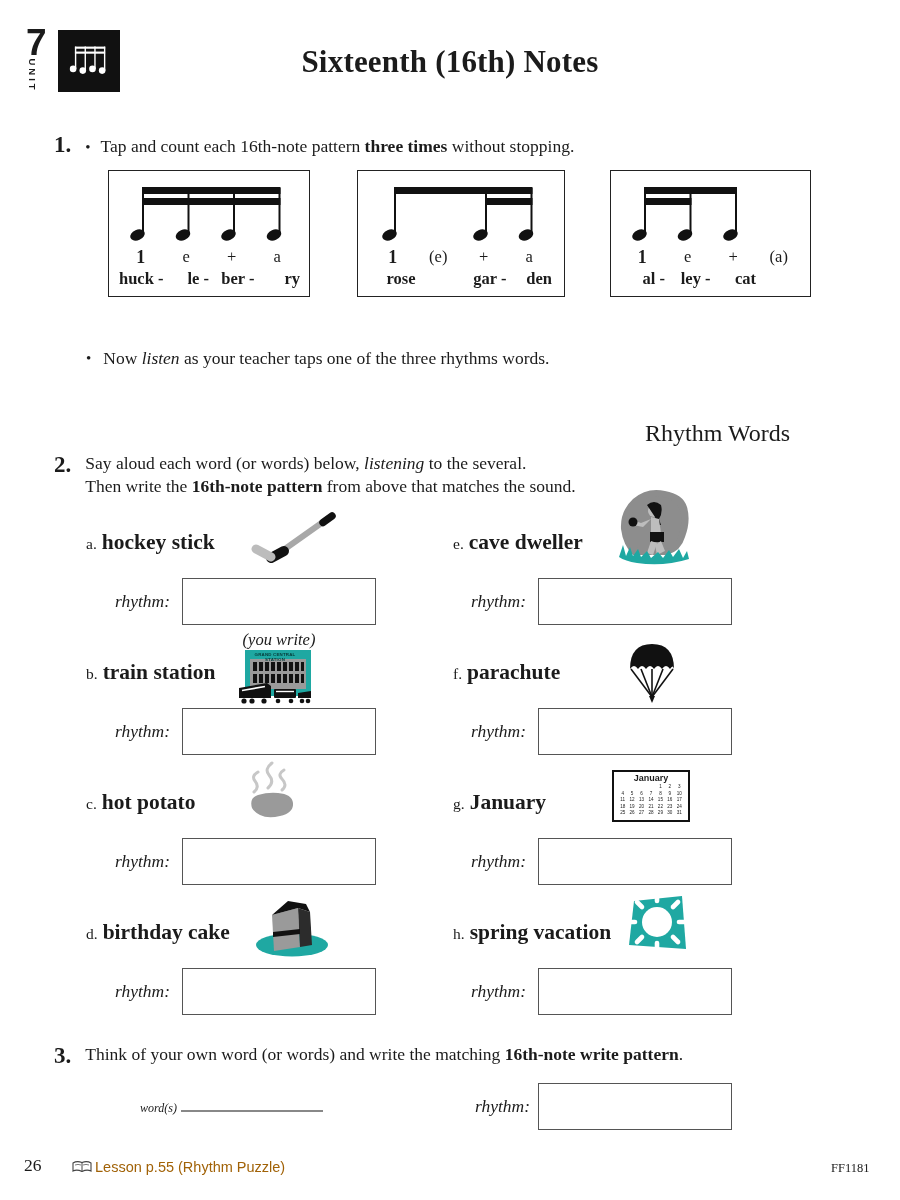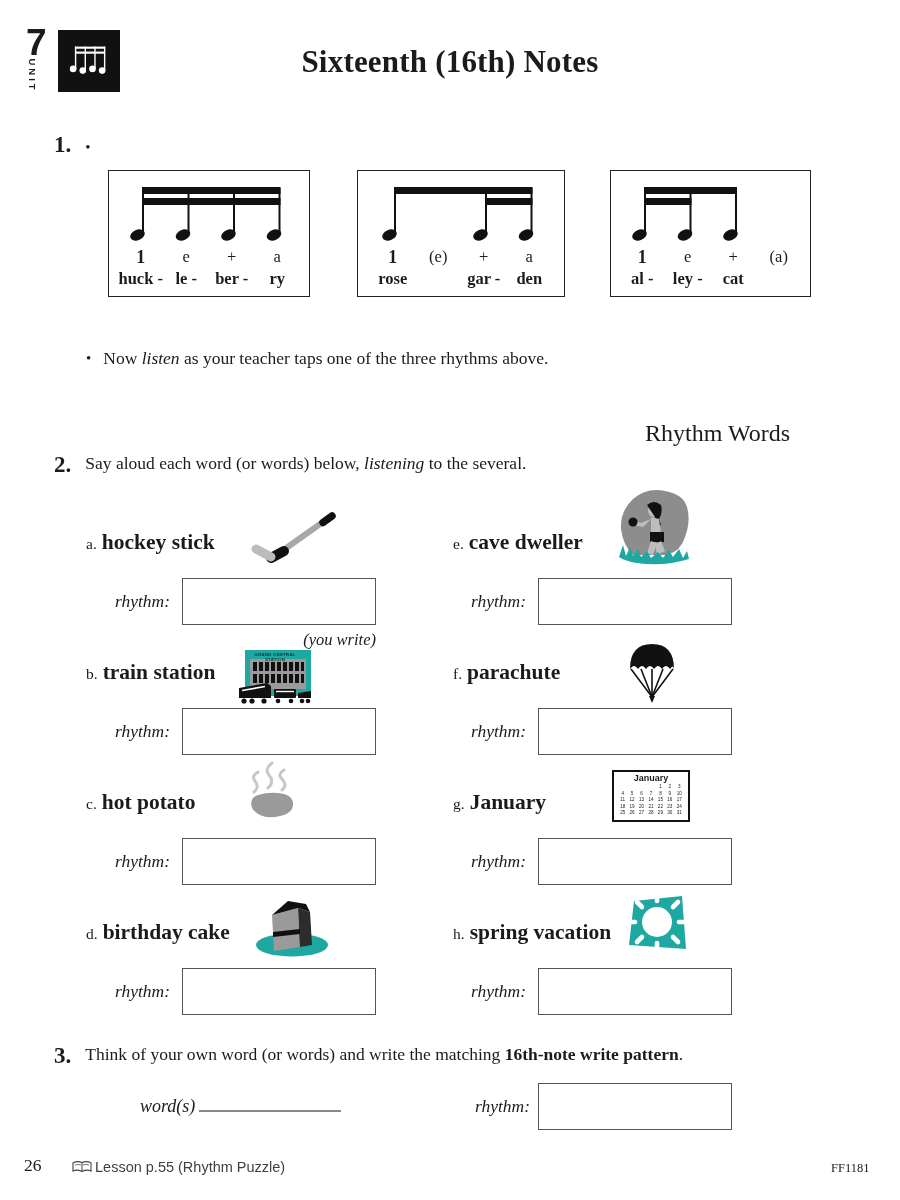--- a/index.html
+++ b/index.html
@@ -37,46 +37,46 @@
     box-sizing:border-box;display:flex;flex-direction:column;align-items:center;}
   .pattern-box.p1{left:108px;width:202px;}
   .pattern-box.p2{left:357px;width:208px;}
   .pattern-box.p3{left:610px;width:201px;}
   .notation{margin-top:13px;}
   .counts-row,.words-row{width:182px;display:grid;grid-template-columns:repeat(4,1fr);}
   .counts-row{margin-top:3px;}
   .counts-row span{text-align:center;font-size:16.5px;}
   .counts-row span:first-child{font-weight:bold;font-size:18px;}
   .words-row{margin-top:1px;}
-  .words-row span{text-align:center;font-size:16.5px;font-weight:bold;white-space:nowrap;}
+  .words-row span{text-align:right;font-size:16.5px;font-weight:bold;white-space:nowrap;}
   
   .item{position:absolute;width:300px;}
   .item.col-l{left:86px;}
   .item.col-r{left:453px;}
   .item-head{display:flex;align-items:baseline;}
   .item-letter{font-size:15.5px;margin-right:5px;}
   .item-word{font-size:21.5px;font-weight:bold;}
   .item-icon{position:absolute;}
   .rhythm-row{position:absolute;top:48px;left:0;display:flex;align-items:center;}
   .rhythm-label{font-style:italic;font-size:17.5px;text-align:right;padding-right:12px;box-sizing:border-box;}
   .col-l .rhythm-label{width:96px;}
   .col-r .rhythm-label{width:85px;}
   .rhythm-answer-box{width:194px;height:47px;background:#fff;border:1.6px solid #555;box-sizing:border-box;}
-  .you-write{position:absolute;left:96px;top:100px;width:194px;text-align:right;
+  .you-write{position:absolute;left:96px;top:100px;width:194px;text-align:center;
     font-style:italic;font-size:16.5px;}
   
-  .s3-words{position:absolute;left:140px;top:1094px;font-style:italic;font-size:18px;}
+  .s3-words{position:absolute;left:140px;top:1094px;font-style:italic;font-size:12px;}
   .fill-line{display:inline-block;width:142px;border-bottom:2px solid #888;height:16px;margin-left:4px;}
   .s3-rhythm-label{position:absolute;left:440px;top:1096px;width:90px;text-align:right;
     font-style:italic;font-size:17.5px;}
   .s3-box{position:absolute;left:538px;top:1083px;}
   
   .page-number{position:absolute;left:24px;top:1155px;font-size:17.5px;}
   .lesson-ref{position:absolute;left:72px;top:1159px;display:flex;align-items:center;
-    font-family:"Liberation Sans",sans-serif;font-size:14.5px;color:#404040;}
+    font-family:"Liberation Sans",sans-serif;font-size:14.5px;color:#a16207;}
   .lesson-ref svg{margin-right:3px;}
   .catalog-code{position:absolute;left:831px;top:1161px;font-size:12.5px;}
   
   .cal-body{position:absolute;left:159px;top:-20px;width:78px;height:52px;background:#fff;
     border:2.5px solid #111;box-sizing:border-box;}
   .cal-title{text-align:center;font-family:"Liberation Sans",sans-serif;font-weight:bold;
     font-size:9px;line-height:10px;margin-top:1px;}
   .cal-grid{display:grid;grid-template-columns:repeat(7,1fr);padding:0 4px;margin-top:1px;}
   .cal-grid span{font-size:4.6px;line-height:6.5px;text-align:center;
     font-family:"Liberation Sans",sans-serif;}
@@ -112,20 +112,21 @@
         </svg>
       </span>
     </div>
   </div>
 
   <div class="page-title">Sixteenth (16th) Notes</div>
 
   <div class="s1-line">
     <span class="sec-num">1.</span>
     <span class="bullet">•</span>
+    <span class="body-txt"><span>Tap and count each 16th-note pattern </span><b>three times</b><span> without stopping.</span></span>
   </div>
 
   <div class="pattern-box p1">
     <svg class="notation" width="182" height="60" viewBox="0 0 182 60">
       <g stroke="#111" stroke-width="2">
         <line x1="25" y1="4" x2="25" y2="51"></line>
         <line x1="70.5" y1="4" x2="70.5" y2="51"></line>
         <line x1="116" y1="4" x2="116" y2="51"></line>
         <line x1="161.5" y1="4" x2="161.5" y2="51"></line>
       </g>
@@ -206,30 +207,31 @@
       <span>al -</span>
       <span>ley -</span>
       <span>cat</span>
       <span></span>
     </div>
   </div>
 
   <div class="bullet2">
     <span class="bullet">•</span>
     <span class="body-txt">
-      <span><span>Now </span><i>listen</i><span> as your teacher taps one of the three rhythms above.</span></span><br>
+      <span><span>Now </span><i>listen</i><span> as your teacher taps one of the three rhythms words.</span></span><br>
     </span>
   </div>
 
   <div class="rhythm-words-heading">Rhythm Words</div>
 
   <div class="s2-block">
     <span class="sec-num">2.</span>
     <span class="body-txt">
       <span><span>Say aloud each word (or words) below, </span><i>listening</i><span> to the several.</span></span><br>
+      <span><span>Then write the </span><b>16th-note pattern</b><span> from above that matches the sound.</span></span>
     </span>
   </div>
 
   <div class="item col-l" style="top:530px;">
     <div class="item-head">
       <span class="item-letter">a.</span>
       <span class="item-word">hockey stick</span>
     </div>
     <svg class="item-icon" style="left:158px;top:-20px;" width="96" height="58" viewBox="0 0 96 58">
       <line x1="86" y1="7" x2="38" y2="41" stroke="#a8a8a8" stroke-width="6" stroke-linecap="round"></line>

